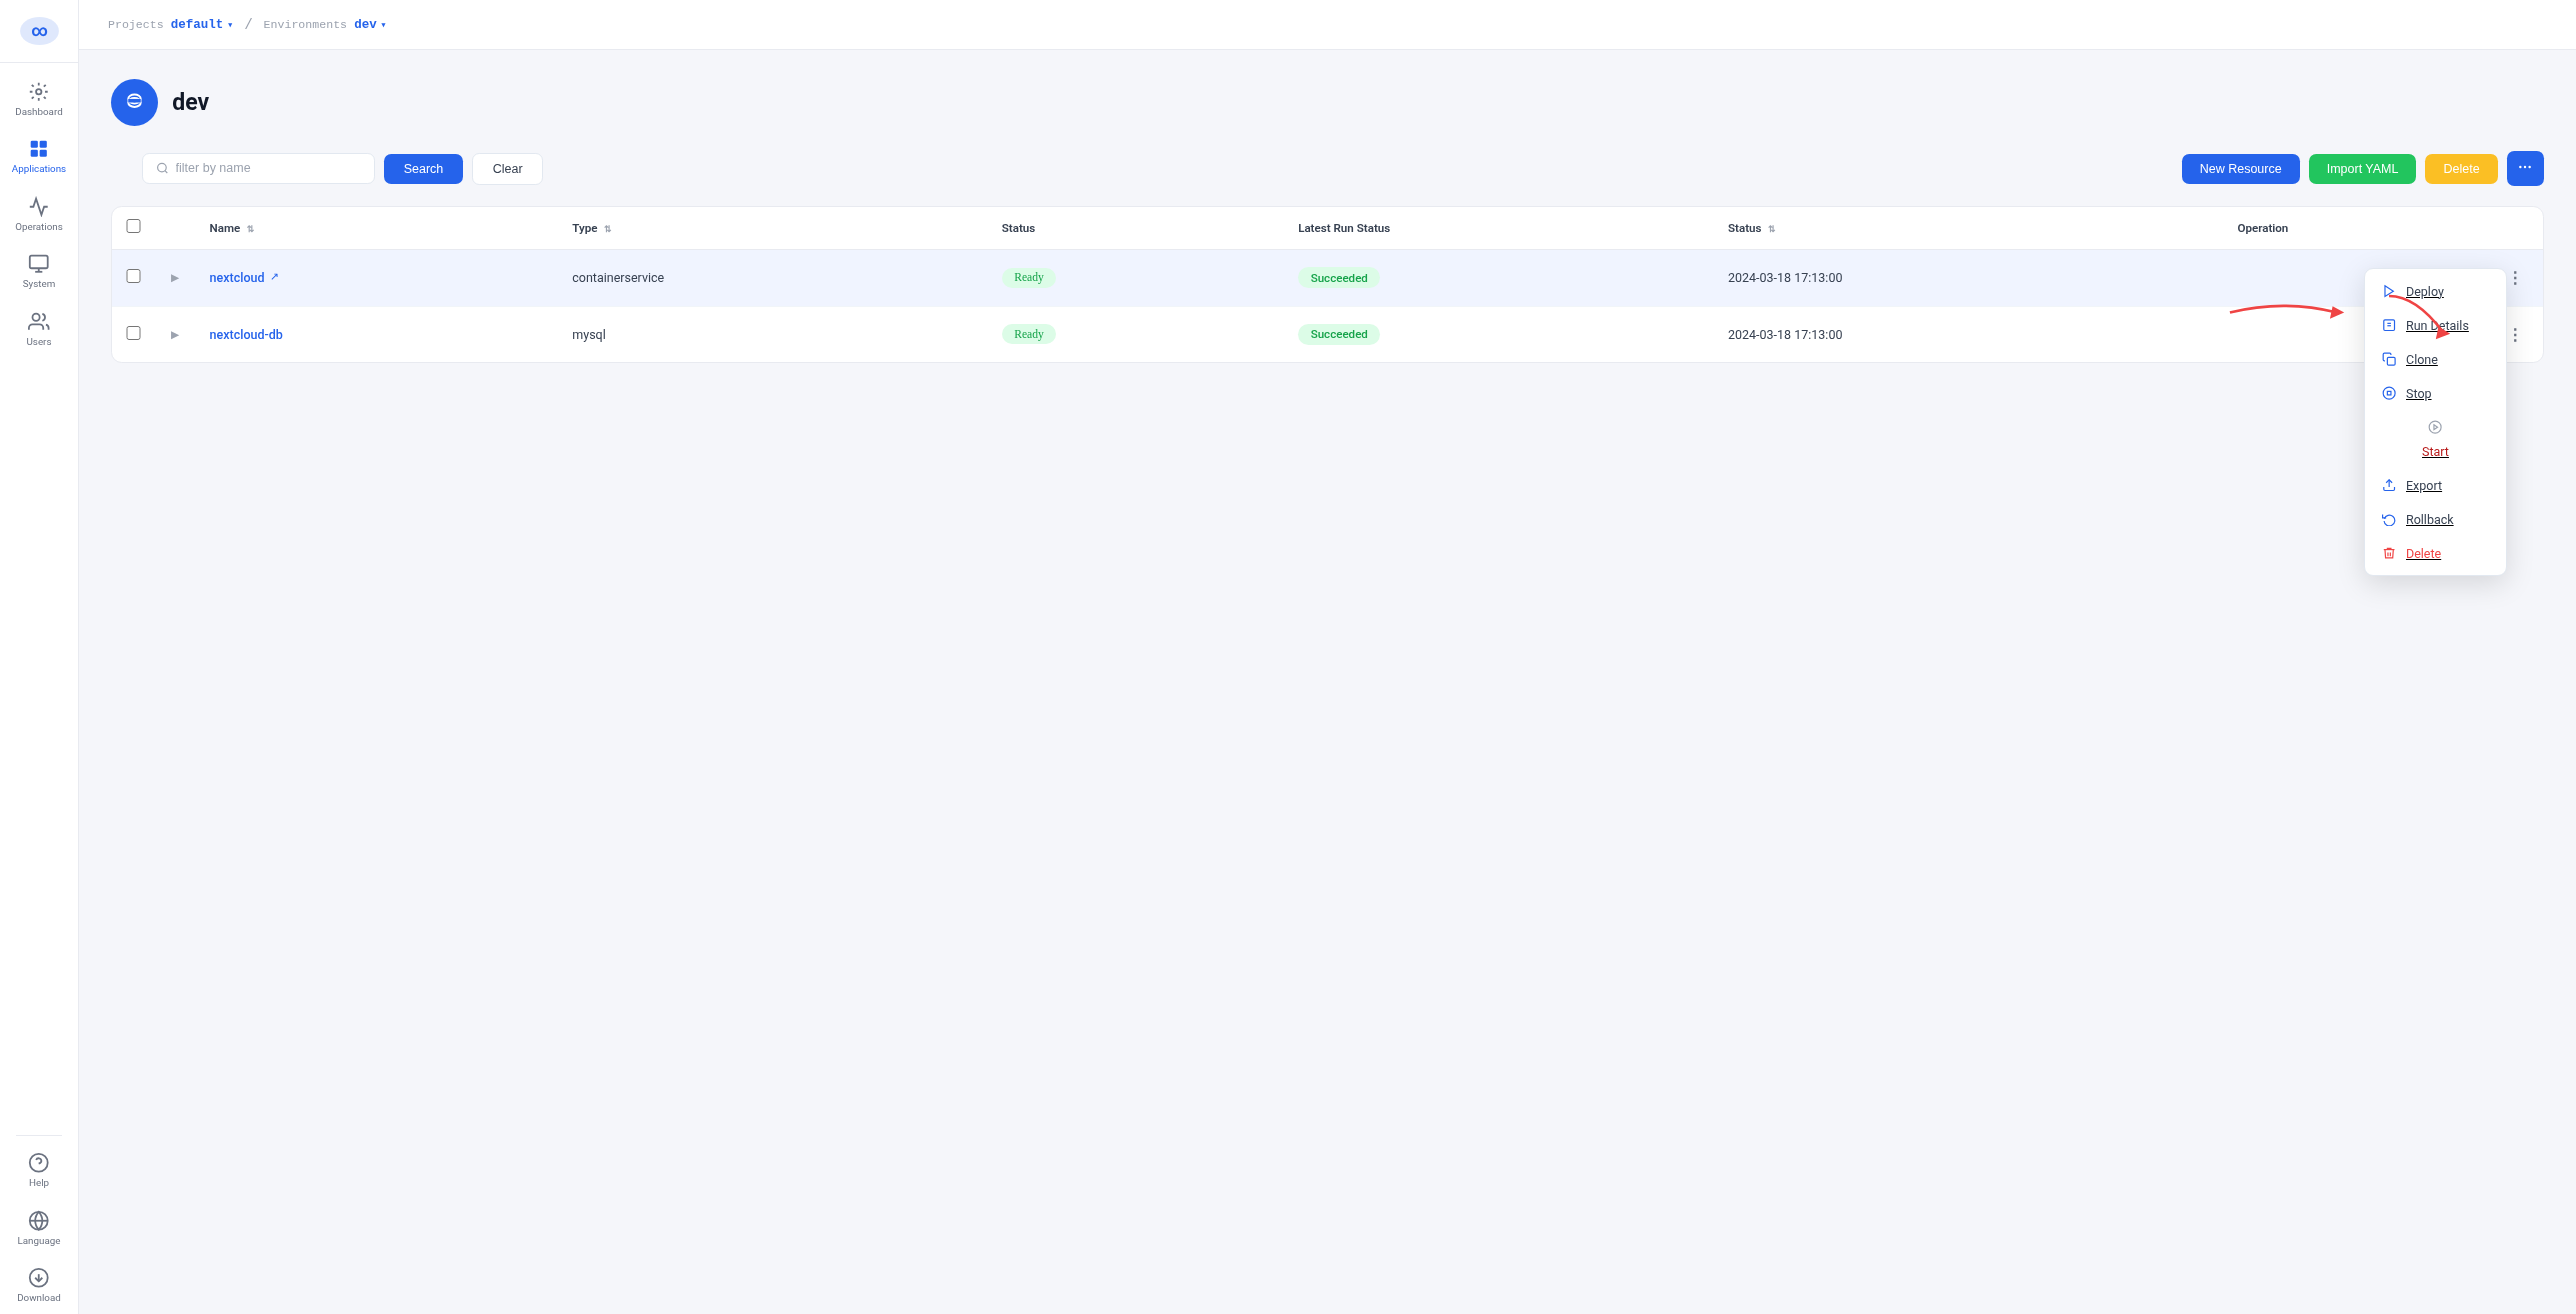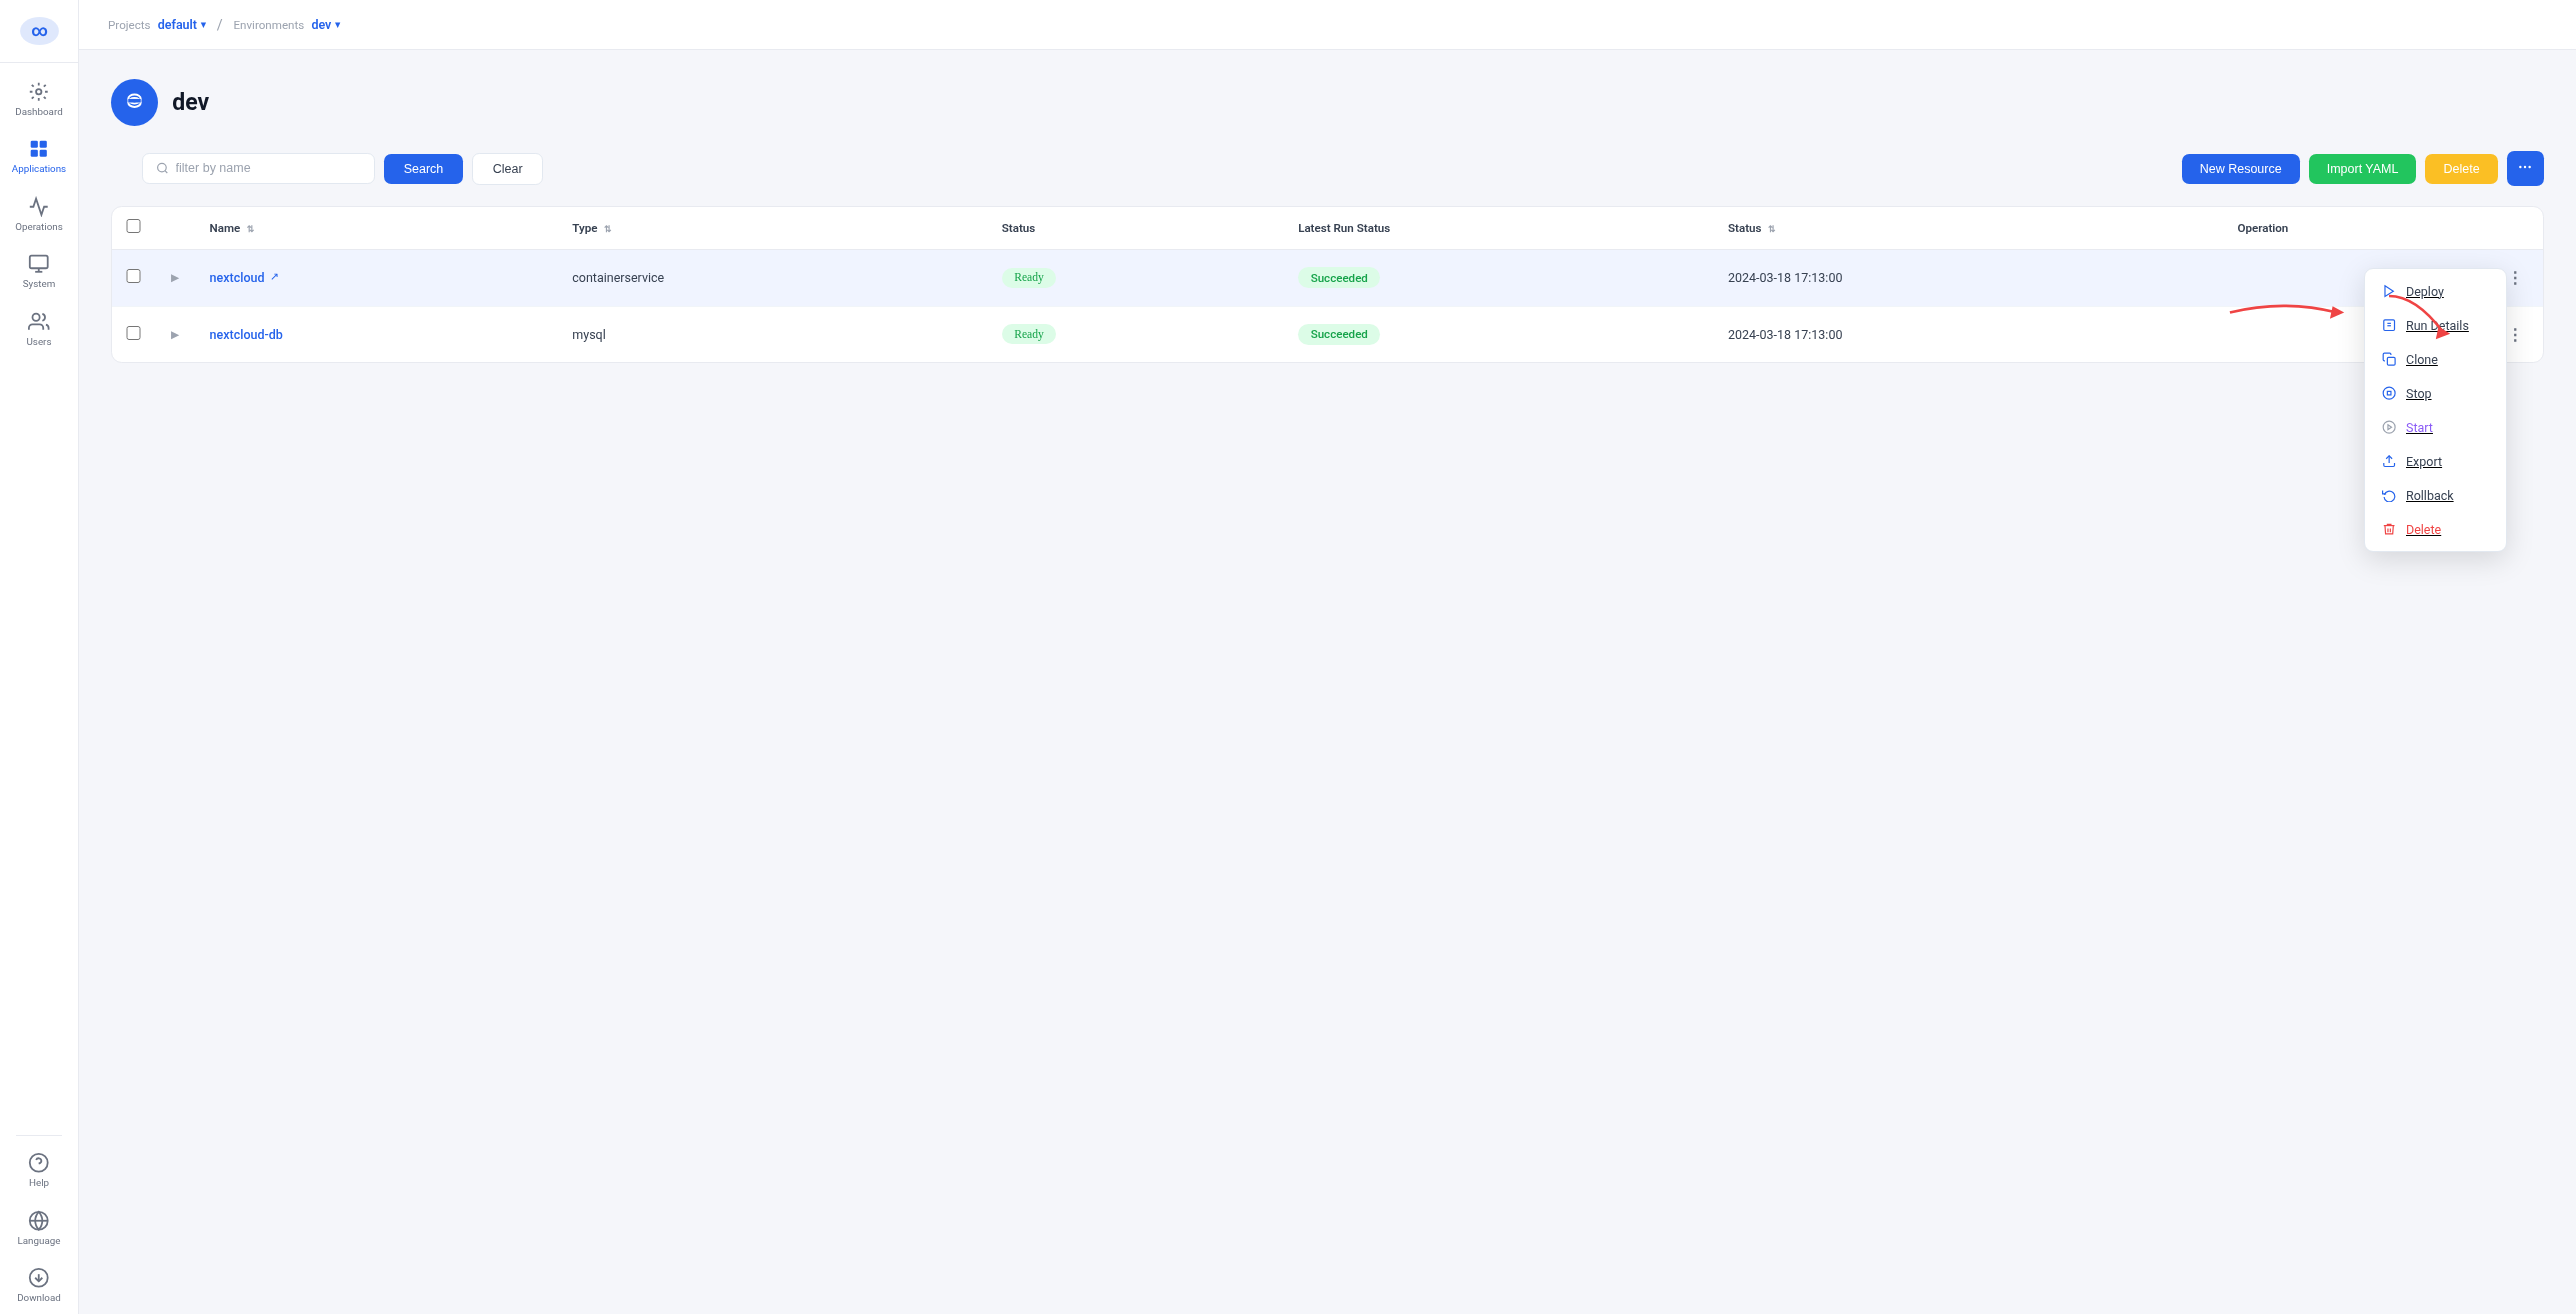--- a/index.html
+++ b/index.html
@@ -70,20 +70,21 @@
     
     .topbar {
       background: #fff;
       border-bottom: 0.9px solid #e8eaf0;
       padding: 8px 29px;
       height: 50px;
       display: flex;
       align-items: center;
       gap: 7.2px;
       flex-shrink: 0;
+      font-family: Liberation Mono, monospace;
     }
     .topbar-label {
       font-size: 11.6px;
       color: #9ca3af;
     }
     .topbar-select {
       display: flex;
       align-items: center;
       gap: 3.6px;
       cursor: pointer;
@@ -307,21 +308,21 @@
       display: flex;
       align-items: center;
       gap: 9px;
       padding: 9px 16px;
       font-size: 12.5px;
       color: #374151;
       cursor: pointer;
       white-space: nowrap;
     }
     .dropdown-item.danger { color: #ef4444; }
-    .dropdown-item.disabled { color: #8b5cf6; cursor: default; }
+    .dropdown-item.disabled { color: #b91c1c; cursor: default; flex-direction: column; }
     .dropdown-item .item-icon { width: 16px; height: 16px; display: flex; align-items: center; justify-content: center; font-size: 12.5px; }
 
     
     .red-arrow-1 {
       position: absolute;
       right: 54px;
       top: 18px;
       width: 72px;
       height: 54px;
       pointer-events: none;

